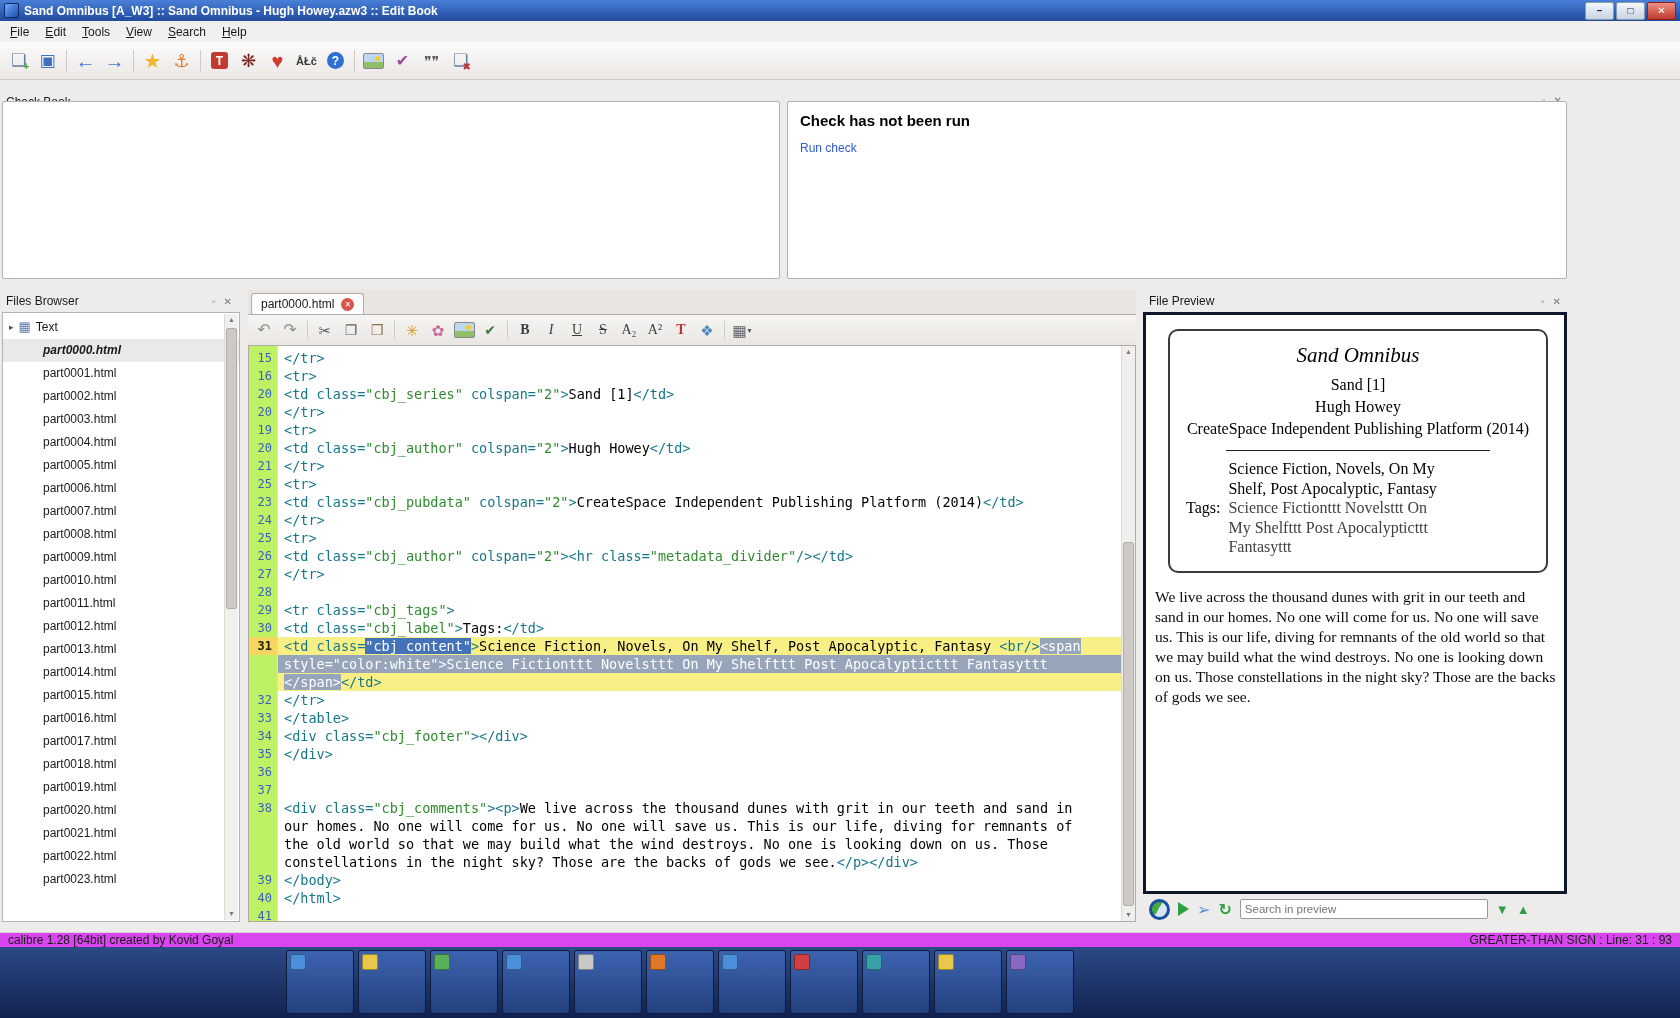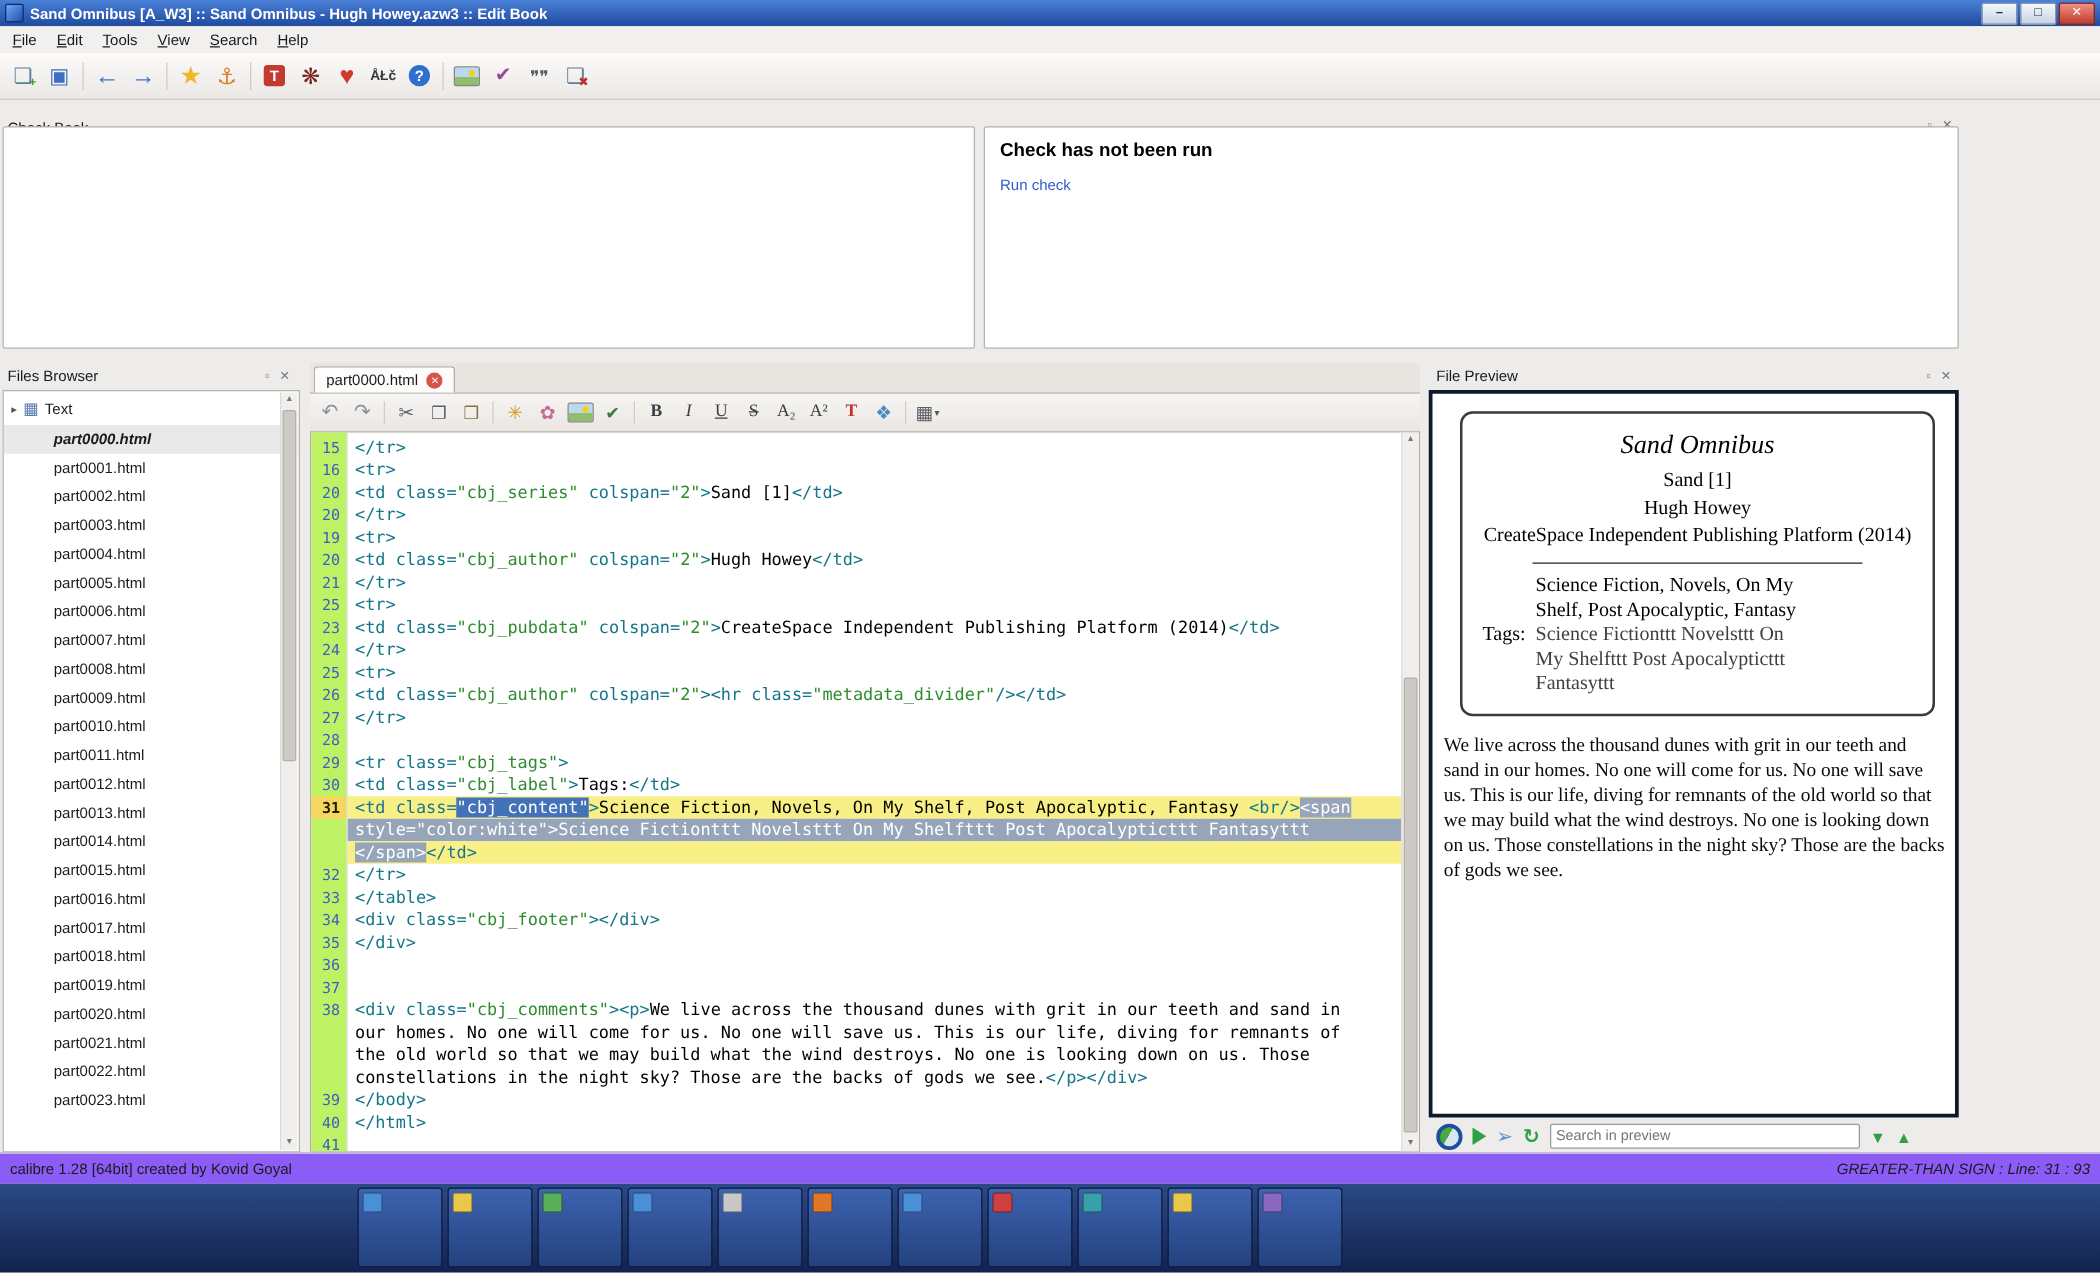--- a/index.html
+++ b/index.html
@@ -108,23 +108,23 @@
                     font-size:15.5px;line-height:1.3;color:#0a0a0a;}
   .preview-controls{position:absolute;left:2px;right:2px;bottom:0;height:26px;display:flex;align-items:center;gap:8px;padding:0 4px;}
   .pv-live{width:15px;height:15px;border-radius:50%;border:3px solid #1c4f9e;background:linear-gradient(120deg,#49a942 45%,#d8e6f4 45%);}
   .pv-play{width:0;height:0;border-left:11px solid #2ea043;border-top:7px solid transparent;border-bottom:7px solid transparent;}
   .pv-glyph{font-size:16px;font-weight:bold;}
   .pv-search{flex:0 0 238px;height:18px;border:1px solid #999;border-radius:2px;font-size:11.5px;padding:0 4px;
              font-family:"Liberation Sans","DejaVu Sans",sans-serif;}
   .pv-arrow{color:#2ea043;font-size:13px;}
 
   
-  .statusbar{position:absolute;left:0;right:0;bottom:71px;height:25px;background:#8b5cf6;border-top:1px solid #d8d4d0;
+  .statusbar{position:absolute;left:0;right:0;bottom:71px;height:15px;background:#d946ef;border-top:1px solid #d8d4d0;
              display:flex;align-items:center;padding:0 8px;box-sizing:border-box;}
-  .statusbar .right{margin-left:auto;font-style:italic;}
+  .statusbar .right{margin-left:auto;}
   .taskbar{position:absolute;left:0;right:0;bottom:0;height:71px;background:linear-gradient(#2c4a86,#12224e);}
   .tb-buttons{position:absolute;left:286px;top:3px;display:flex;gap:4px;}
   .tb-btn{width:68px;height:64px;border-radius:3px;border:1px solid #0e1c40;
           background:linear-gradient(#3d63b0,#23417e);padding:3px;box-sizing:border-box;}
   .tb-ico{width:14px;height:14px;border-radius:2px;border:1px solid rgba(0,0,0,.35);}
 </style>
 </head>
 <body>
 
 <div class="screen">

